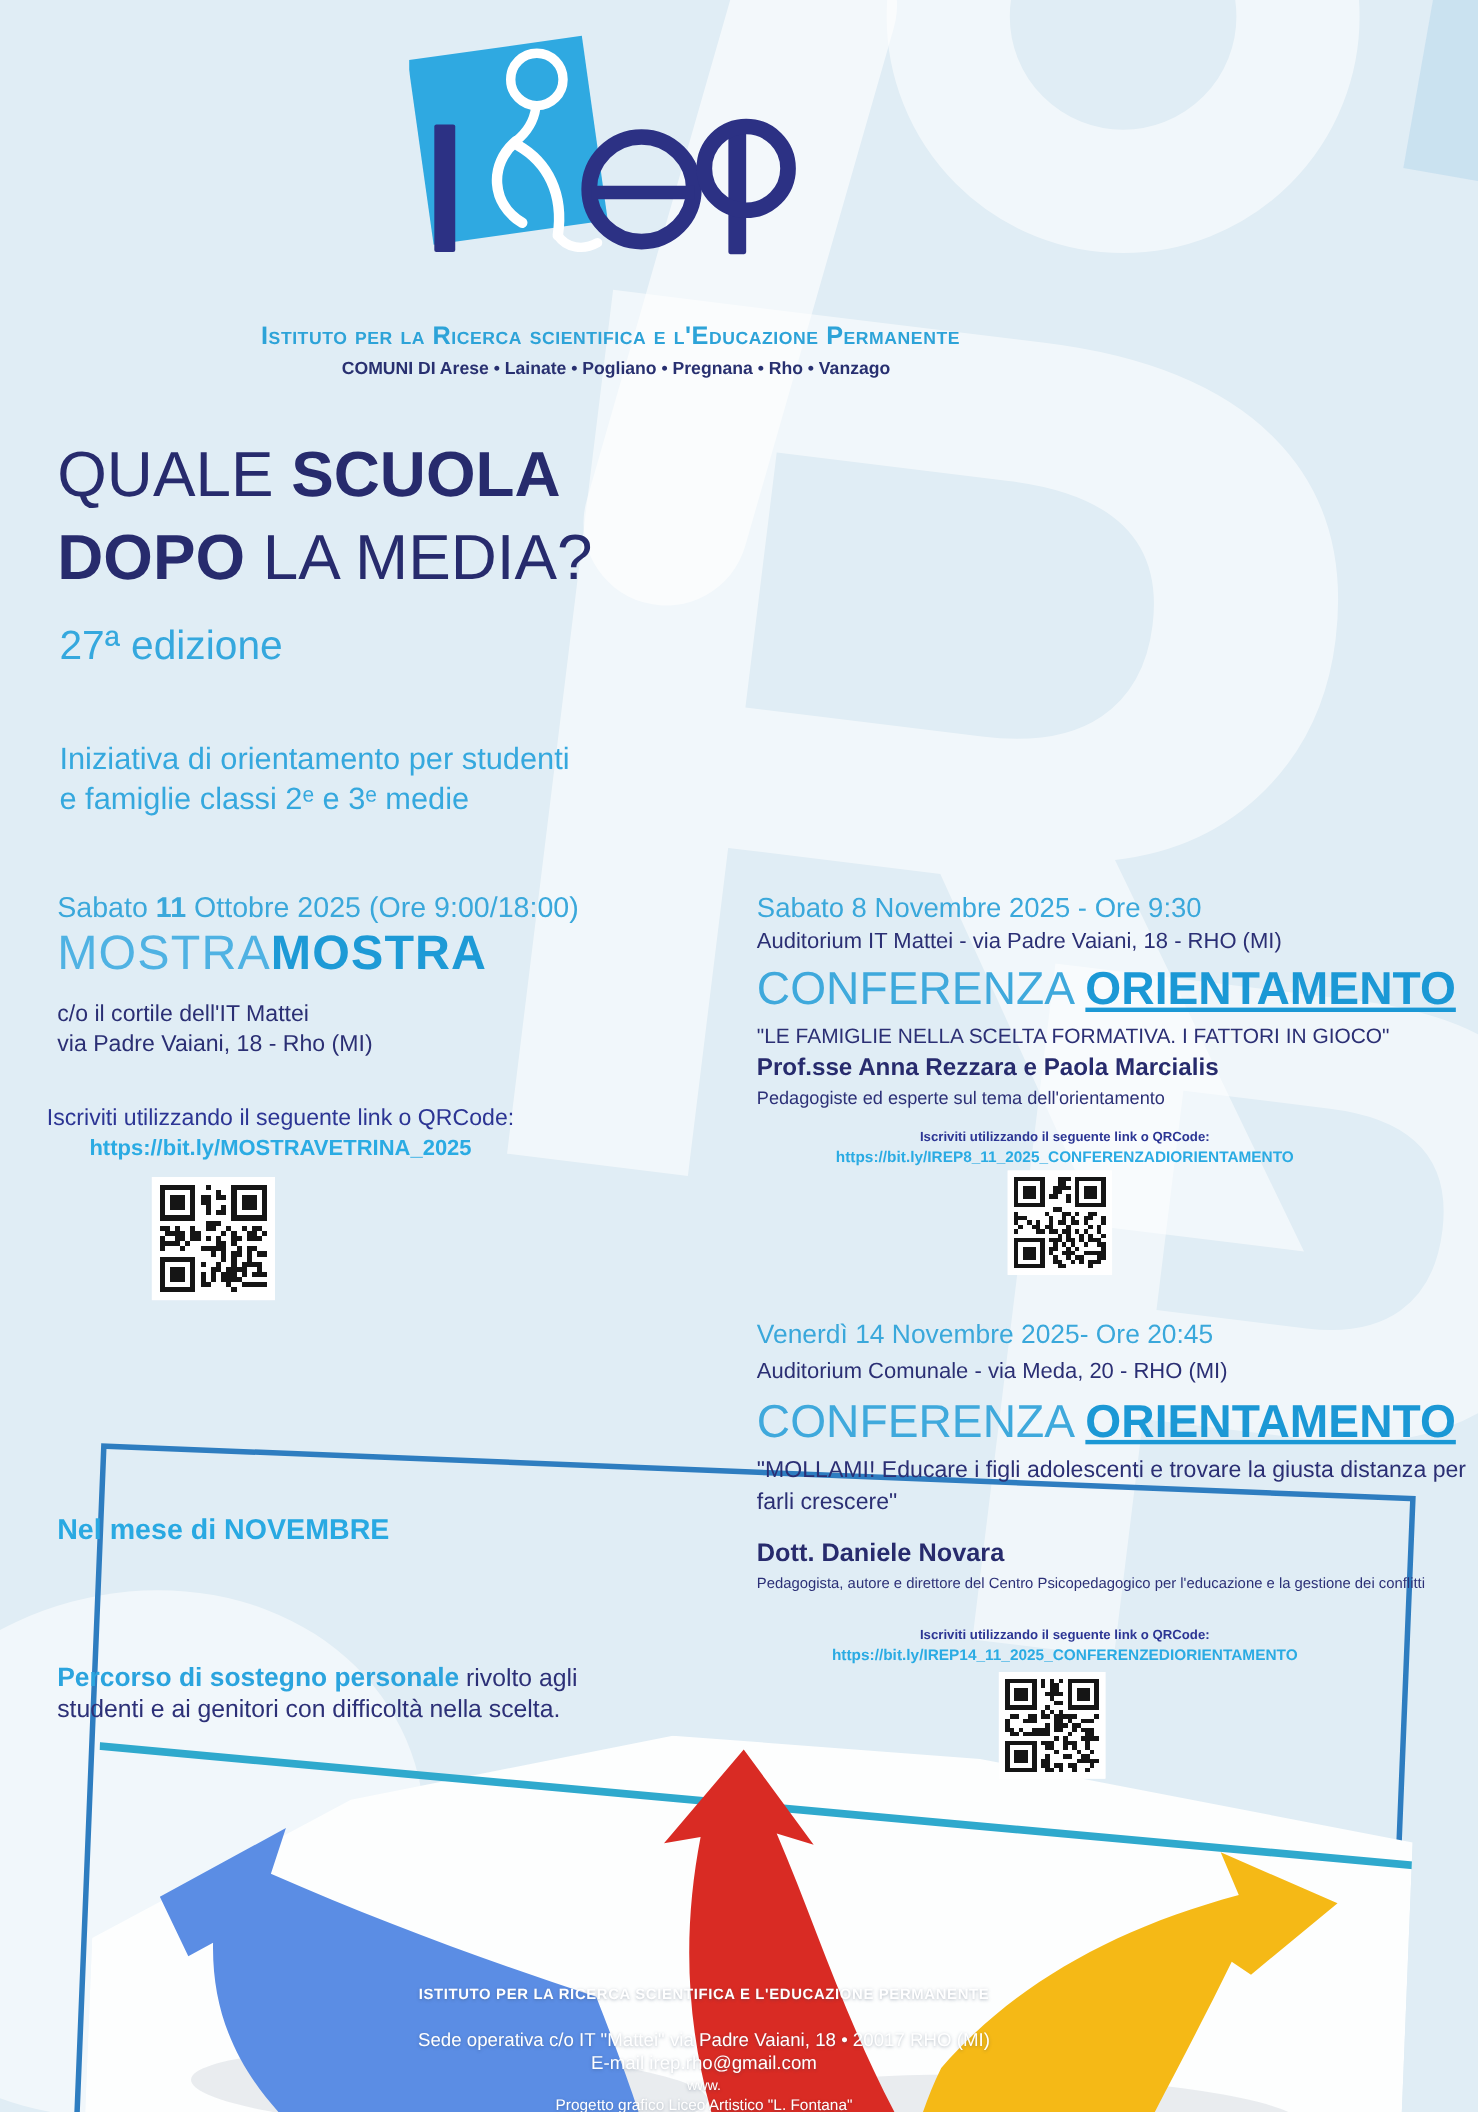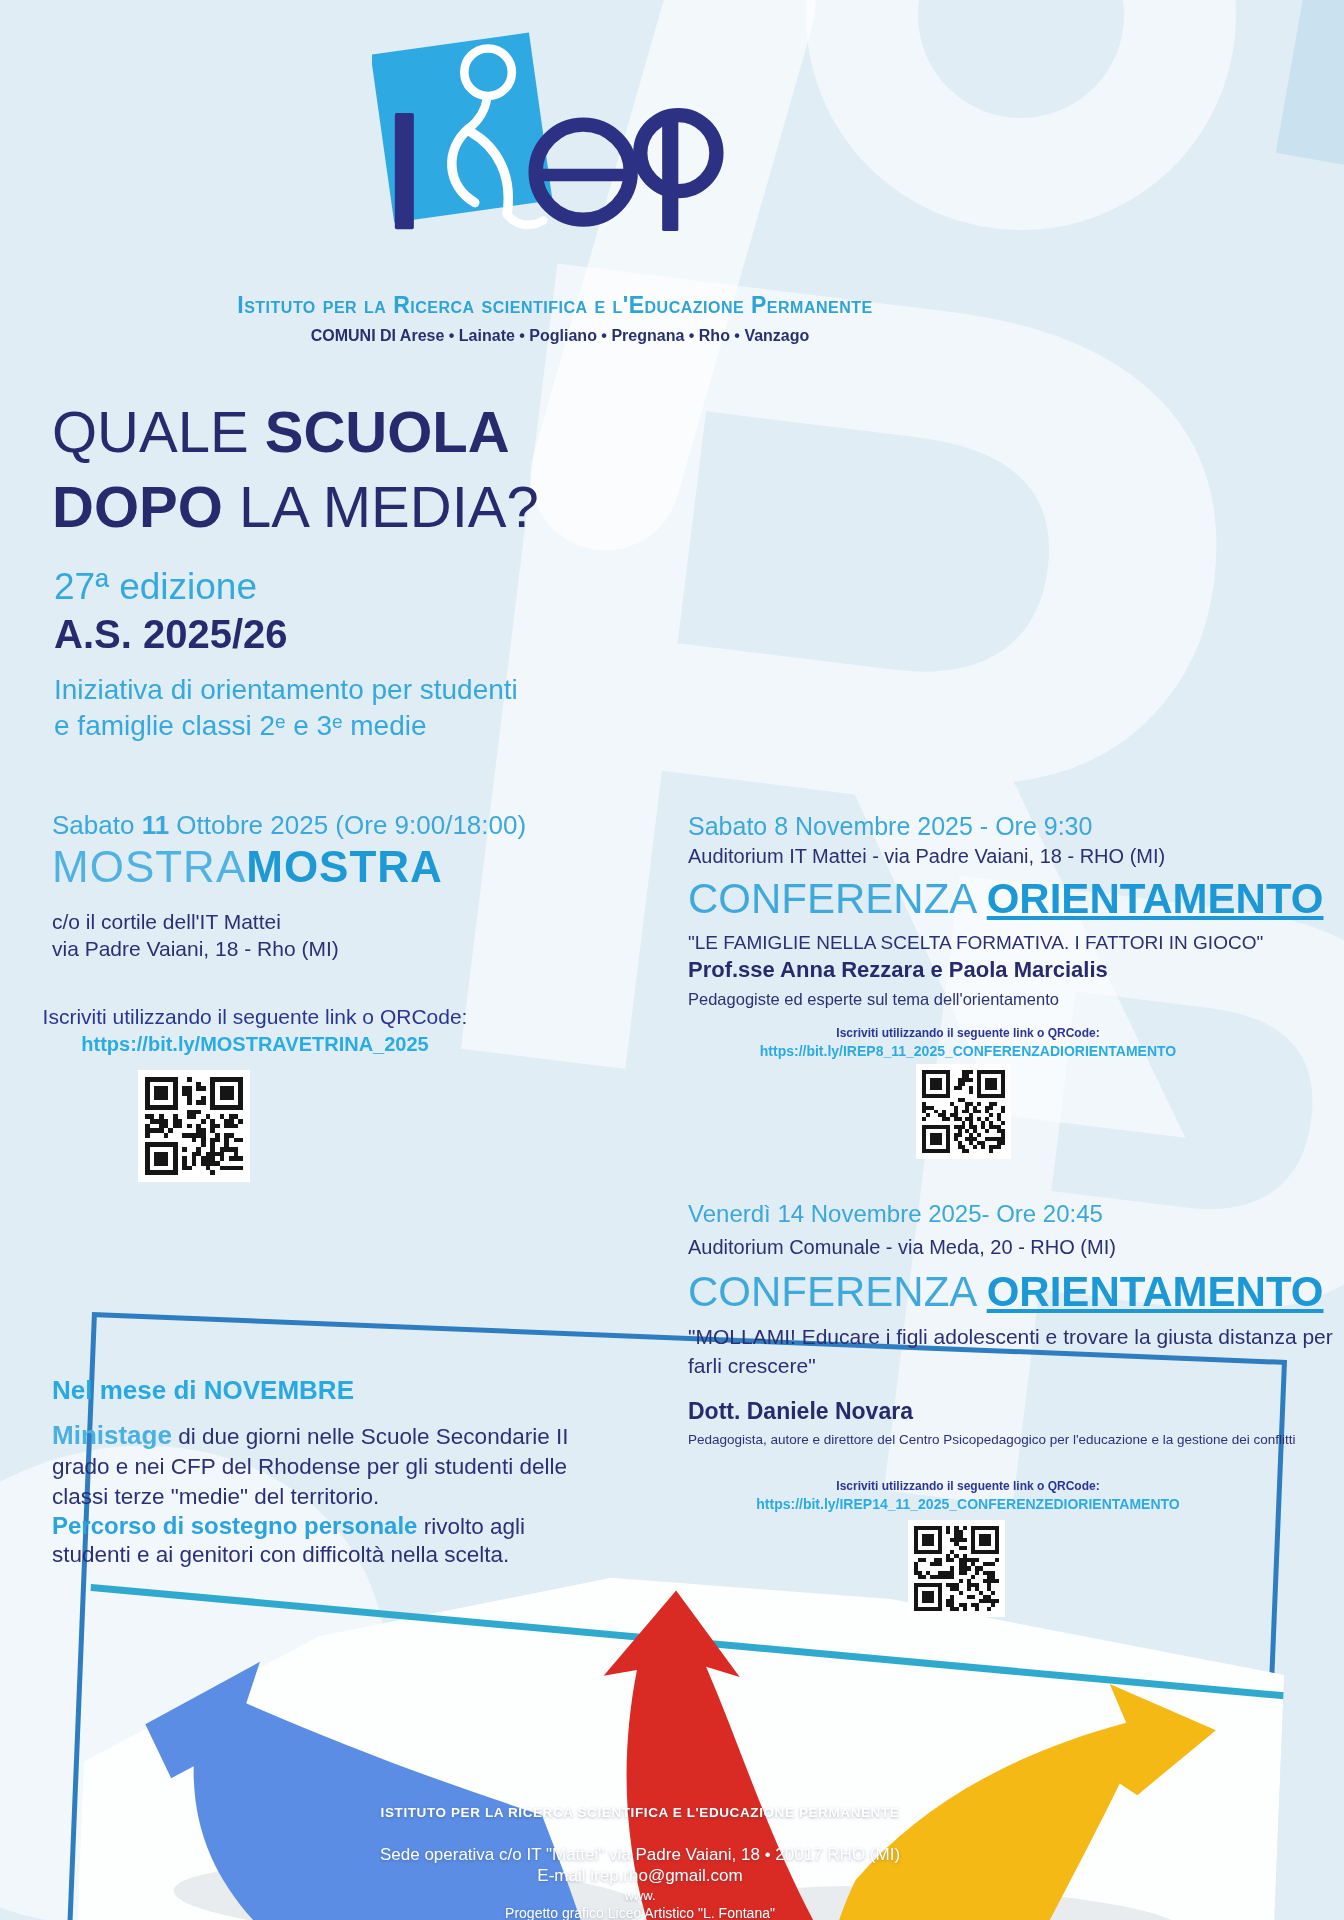--- a/index.html
+++ b/index.html
@@ -114,21 +114,20 @@
       <circle cx="322" cy="128" r="40" stroke-width="15"></circle>
     </g>
   </svg>
 
   <div class="abs org-line">Istituto per la Ricerca scientifica e l'Educazione Permanente</div>
   <div class="abs communes">COMUNI DI Arese •  Lainate • Pogliano •  Pregnana • Rho •  Vanzago</div>
 
   <div class="abs big-title bt1"><span class="w400">QUALE </span><span class="w800">SCUOLA</span></div>
   <div class="abs big-title bt2"><span class="w800">DOPO </span><span class="w400">LA MEDIA?</span></div>
   <div class="abs edition">27ª edizione</div>
-  <div class="abs schoolyear">A.S. 2025/26</div>
   <div class="abs initiative">
     <div>Iniziativa di orientamento per studenti</div>
     <div>e famiglie classi 2ᵉ e 3ᵉ medie</div>
   </div>
 
   <div class="abs l-date"><span>Sabato </span><b>11</b><span> Ottobre 2025 (Ore 9:00/18:00)</span></div>
   <div class="abs mostra"><span class="m1">MOSTRA</span><span class="m2">MOSTRA</span></div>
   <div class="abs l-addr">
     <div>c/o il cortile dell'IT Mattei</div>
     <div>via Padre Vaiani, 18 - Rho (MI)</div>
@@ -524,21 +523,20 @@
         <path d="M0,0h7v7h-7z M1,1v5h5v-5z" fill-rule="evenodd"></path>
         <rect x="2" y="2" width="3" height="3"></rect>
         <path d="M14,0h7v7h-7z M15,1v5h5v-5z" fill-rule="evenodd"></path>
         <rect x="16" y="2" width="3" height="3"></rect>
         <path d="M0,14h7v7h-7z M1,15v5h5v-5z" fill-rule="evenodd"></path>
         <rect x="2" y="16" width="3" height="3"></rect>
       </g>
     </svg>
 
   <div class="abs nov-head z3">Nel mese di NOVEMBRE</div>
-  <div class="abs nov-p1 z3"><span class="hl">Ministage</span><span> di due giorni nelle Scuole Secondarie II grado e nei CFP del Rhodense per gli studenti delle classi terze "medie" del territorio.</span></div>
   <div class="abs nov-p2 z3"><span class="hl">Percorso di sostegno personale</span><span>  rivolto agli studenti e ai genitori con difficoltà nella scelta.</span></div>
 
   <div id="frame" class="abs"></div>
   <svg id="arrows" class="abs" viewBox="0 0 1196 410">
     <polygon points="0,205 230,70 520,0 800,10 1196,70 1196,410 0,410" fill="#fdfefe"></polygon>
     <path d="M-8,30 L1200,91" stroke="#2fa9cd" stroke-width="7"></path>
     <ellipse cx="330" cy="330" rx="235" ry="36" fill="rgba(60,80,110,.10)"></ellipse>
     <ellipse cx="860" cy="330" rx="245" ry="34" fill="rgba(60,80,110,.10)"></ellipse>
     <path d="M60,165 L172,98 L160,140 C262,180 362,212 460,240 C495,320 515,370 522,410 L240,410 C162,355 112,296 110,205 L88,218 Z" fill="#5b8de4"></path>
     <path d="M1130,128 L1022,86 L1040,124 C925,160 838,215 776,292 C759,330 750,372 746,410 L934,410 C962,340 996,276 1036,185 L1054,196 Z" fill="#f5b916"></path>

